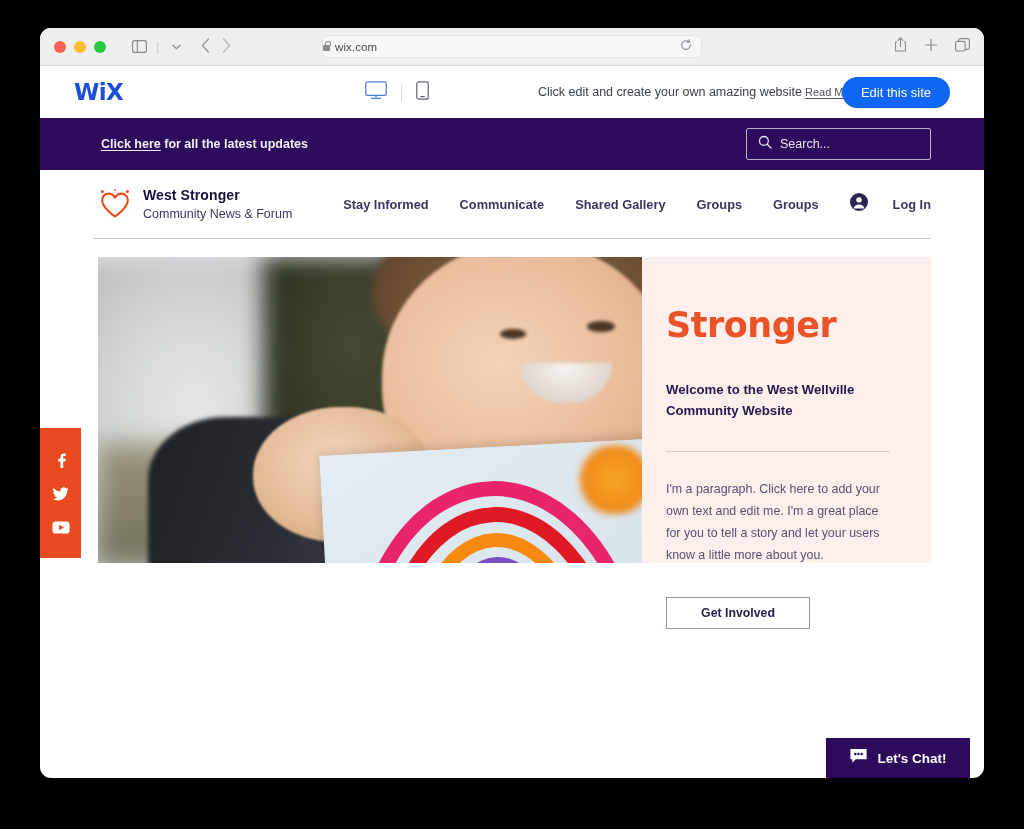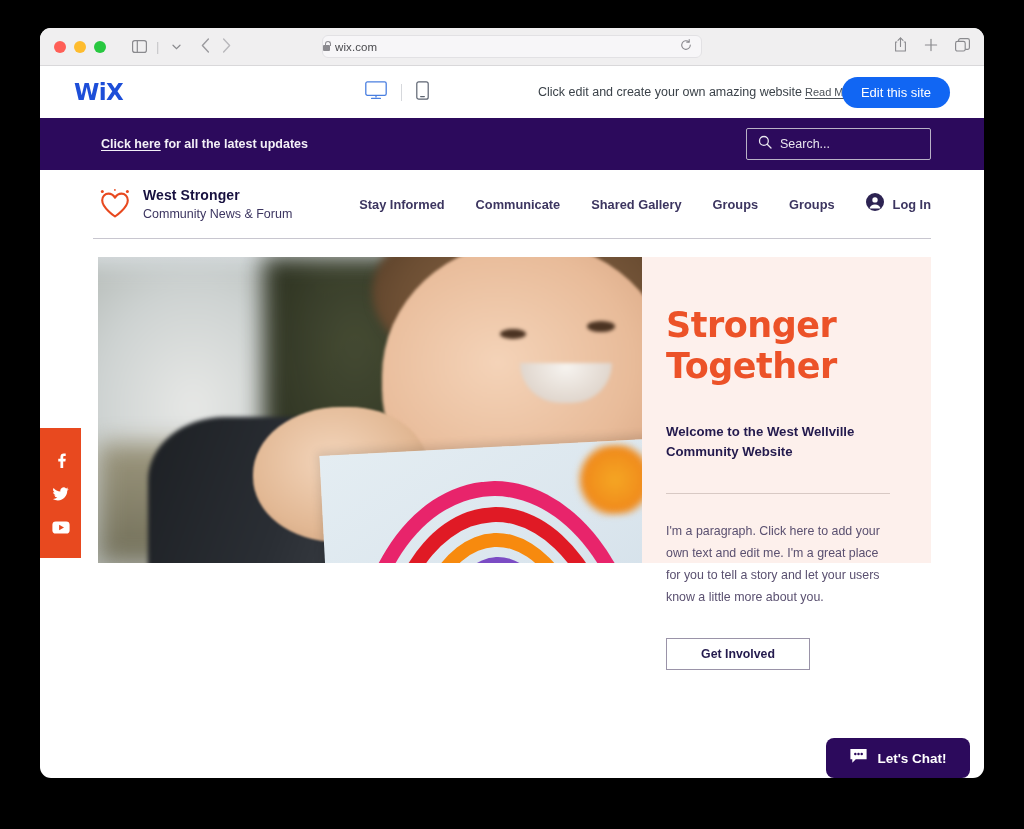--- a/index.html
+++ b/index.html
@@ -104,21 +104,21 @@
     background: #fff; height: 68px; display: flex; align-items: center;
     padding: 0 53px 0 58px; position: relative;
   }
   .brand { display: flex; align-items: center; gap: 11px; }
   .heart-wrap { position: relative; width: 34px; height: 30px; }
   .brand-text .b-title { font-size: 14px; font-weight: 700; color: #17103f; line-height: 1.25; letter-spacing:.1px;}
   .brand-text .b-sub { font-size: 12.5px; color: #3c3560; line-height: 1.3; }
 
   .mainnav { position: absolute; right: 53px; display: flex; align-items: center; gap: 31px; font-weight: bold; }
   .mainnav a { font-size: 12.8px; color: #3c3560; text-decoration: none; }
-  .login { display: flex; align-items: center; gap: 9px; justify-content: space-between; }
+  .login { display: flex; align-items: center; gap: 25px; justify-content: space-between; }
 
   .hr-under-header { height: 1px; background: #c8c6cf; margin: 0 53px; }
 
   
   .hero { display: flex; padding: 18px 53px 0 58px; height: 324px; }
   .hero-img {
     width: 544px; position: relative; overflow: hidden;
     background: #c9cfd2;
   }
   .hero-copy {
@@ -153,21 +153,20 @@
     justify-content: center; gap: 19px;
   }
   .social-rail .si { color: #fff; display: flex; }
 
   
   .chat {
     position: absolute; right: 14px; bottom: 0;
     width: 144px; height: 40px; background: #2c0a5c;
     display: flex; align-items: center; justify-content: center; gap: 9px;
     cursor: pointer;
-    border-radius: 8px;
   }
   .chat-label { color: #fff; font-size: 13.5px; font-weight: 700; }
 
   
   .bg-sky { position: absolute; inset: 0; background: linear-gradient(180deg,#d3d8da 0%,#c3c9c8 38%,#b9beba 100%); }
   .bg-trees {
     position: absolute; left: 165px; top: 0; width: 230px; height: 300px;
     background: radial-gradient(ellipse at 40% 30%, #3c4228 0%, #262b18 45%, #1b2012 75%);
     filter: blur(11px); opacity: .93;
   }
@@ -397,21 +396,20 @@
           <div class="arc" style="left:44px; top:60px; width:250px; height:190px; border-width:15px; border-color:#e01a25;"></div>
           <div class="arc" style="left:72px; top:86px; width:196px; height:165px; border-width:14px; border-color:#f78a0e;"></div>
           <div class="arc" style="left:98px; top:110px; width:146px; height:140px; border-width:14px; border-color:#7b4cc4;"></div>
 
         </div>
       </div>
 
       <div class="hero-copy">
         <h1 class="hero-h1">
           <span>Stronger</span><br>
-          <span>Together</span>
         </h1>
         <div class="hero-sub">Welcome to the West Wellville Community Website</div>
         <div class="hero-divider"></div>
         <p class="hero-p">I'm a paragraph. Click here to add your own text and edit me. I'm a great place for you to tell a story and let your users know a little more about you.</p>
         <button class="get-involved">Get Involved</button>
       </div>
     </div>
 
     <div class="social-rail">
       <span class="si">

